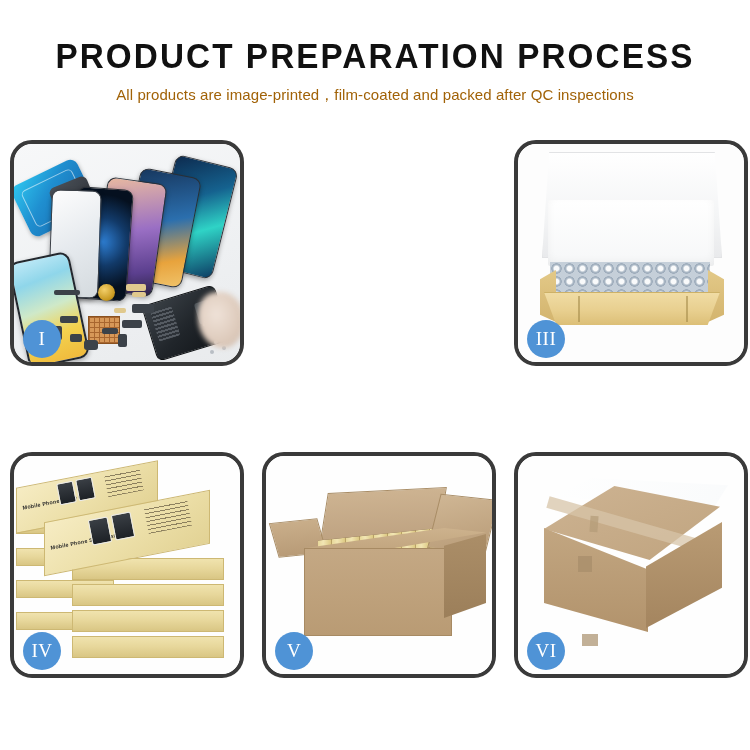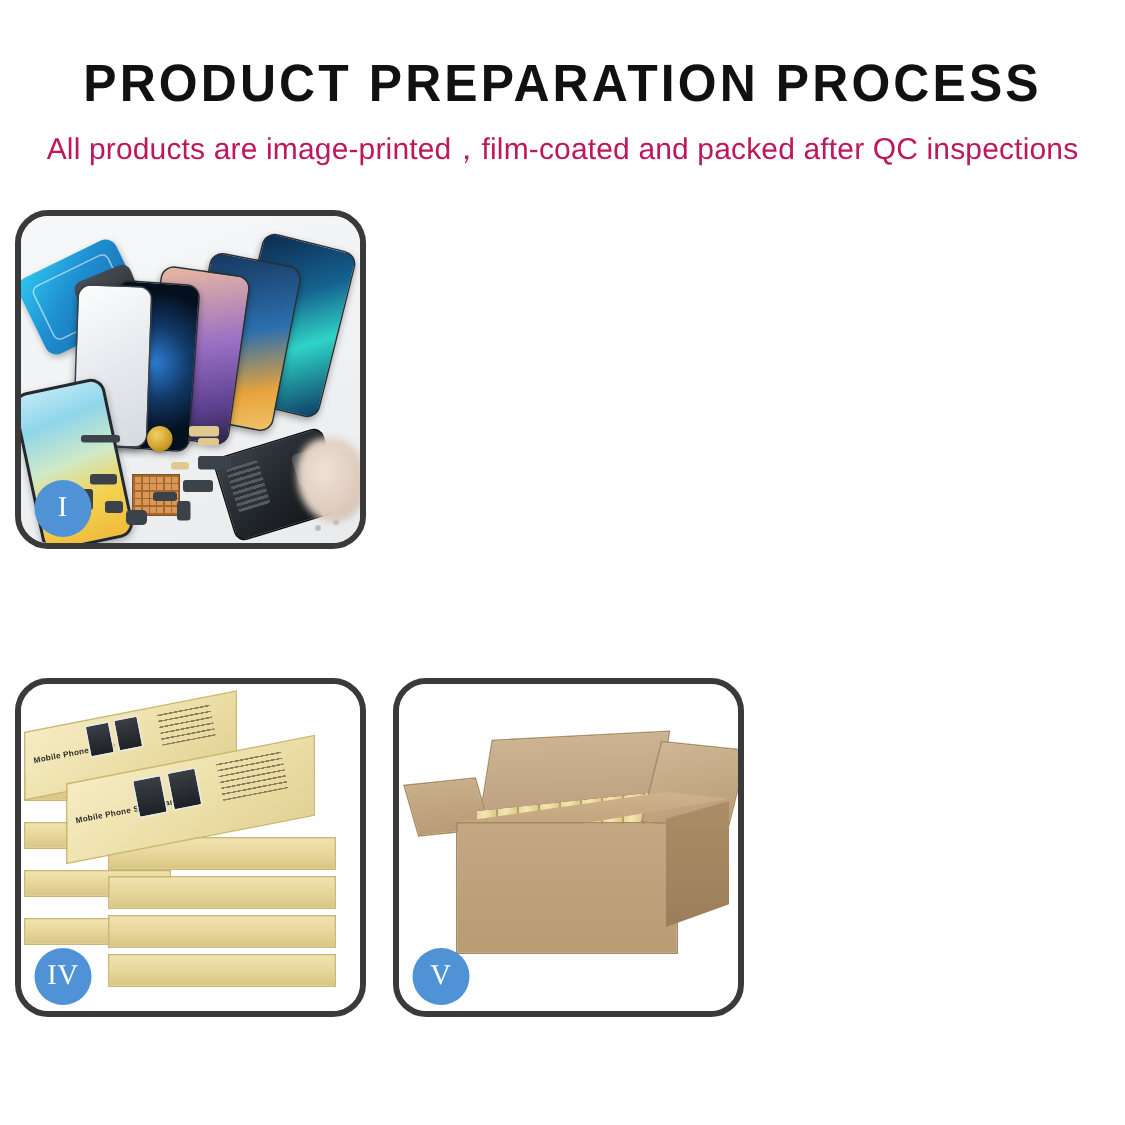--- a/index.html
+++ b/index.html
@@ -16,21 +16,21 @@
     position: absolute; top: 36px; left: 0; width: 750px;
     text-align: center;
     font-size: 35px; font-weight: bold; color: #111;
     letter-spacing: 2.2px;
     transform: scaleX(0.95);
     white-space: nowrap;
   }
   .subtitle {
     position: absolute; top: 86px; left: 0; width: 750px;
     text-align: center;
-    font-size: 20px; color: #be185d; letter-spacing: 0.1px;
+    font-size: 15px; color: #a16207; letter-spacing: 0.1px;
     white-space: nowrap;
   }
 
   
   .panel {
     position: absolute;
     width: 226px; height: 218px;
     border: 4px solid #3a3a3a;
     border-radius: 22px;
     background: #ffffff;
@@ -331,20 +331,34 @@
       <div class="screw" style="left:200px; top:196px;"></div>
       <div class="screw" style="left:208px; top:202px;"></div>
       <div class="screw" style="left:196px; top:206px;"></div>
       <div class="tweezer"></div>
       <div class="hand-blur"></div>
     </div>
     <div class="badge">I</div>
   </div>
 
 
+  <div class="panel" style="left:514px; top:140px;">
+    <div class="scene">
+      <div class="b3-bg"></div>
+      <div class="b3-lid"></div>
+      <div class="b3-foam"></div>
+      <div class="b3-bubbles"></div>
+      <div class="b3-left"></div>
+      <div class="b3-right"></div>
+      <div class="b3-front"></div>
+      <div class="b3-tab" style="left:60px;"></div>
+      <div class="b3-tab" style="left:168px;"></div>
+    </div>
+    <div class="badge">III</div>
+  </div>
 
   <div class="panel" style="left:10px; top:452px;">
     <div class="scene">
       <div class="b4-bg"></div>
 
       <div class="stack-box" style="left:2px; top:60px; width:96px; height:16px;"></div>
       <div class="stack-box" style="left:2px; top:92px; width:96px; height:16px;"></div>
       <div class="stack-box" style="left:2px; top:124px; width:96px; height:16px;"></div>
       <div class="stack-box" style="left:2px; top:156px; width:96px; height:16px;"></div>
 
@@ -388,14 +402,28 @@
       </div>
 
       <div class="c5-flap-right"></div>
       <div class="c5-top"></div>
       <div class="c5-body"></div>
       <div class="c5-side"></div>
     </div>
     <div class="badge">V</div>
   </div>
 
+  <div class="panel" style="left:514px; top:452px;">
+    <div class="scene">
+      <div class="b6-bg"></div>
+      <div class="c6-film"></div>
+      <div class="c6-top"></div>
+      <div class="c6-tape"></div>
+      <div class="c6-front"></div>
+      <div class="c6-side"></div>
+      <div class="c6-tape-edge"></div>
+      <div class="c6-tab1"></div>
+      <div class="c6-tab2"></div>
+    </div>
+    <div class="badge">VI</div>
+  </div>
 
 </div>
 
 </body></html>

